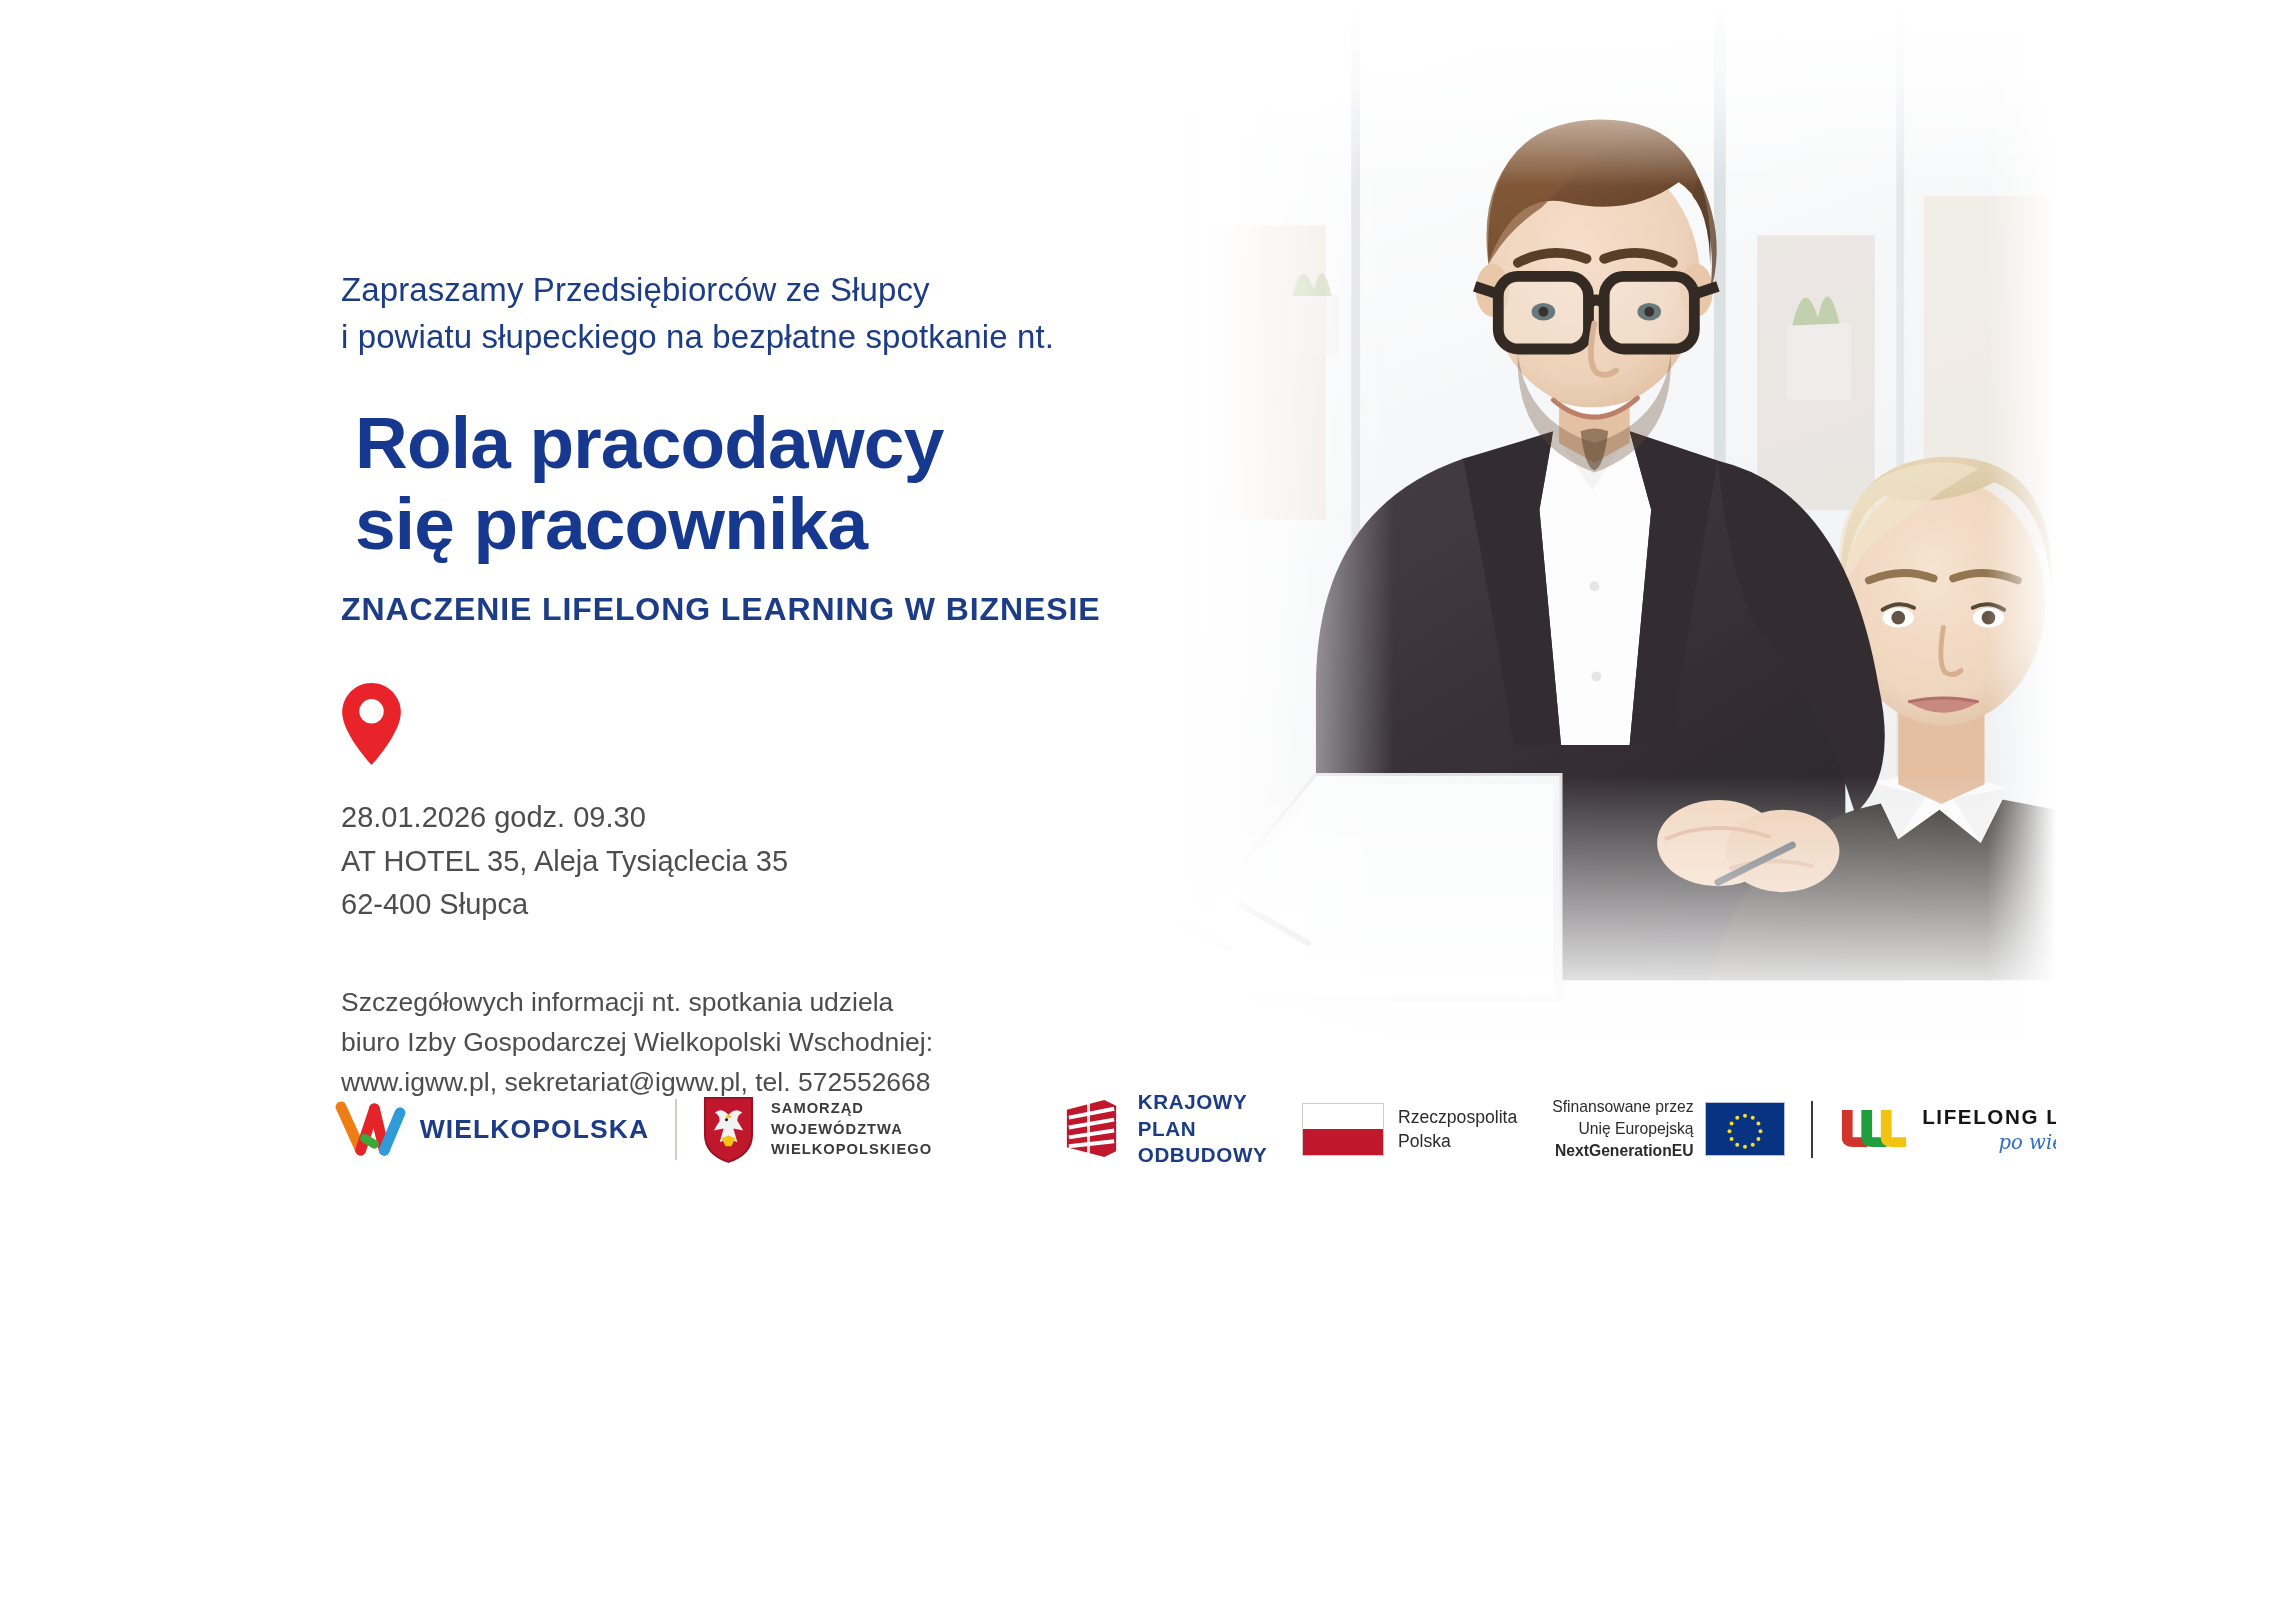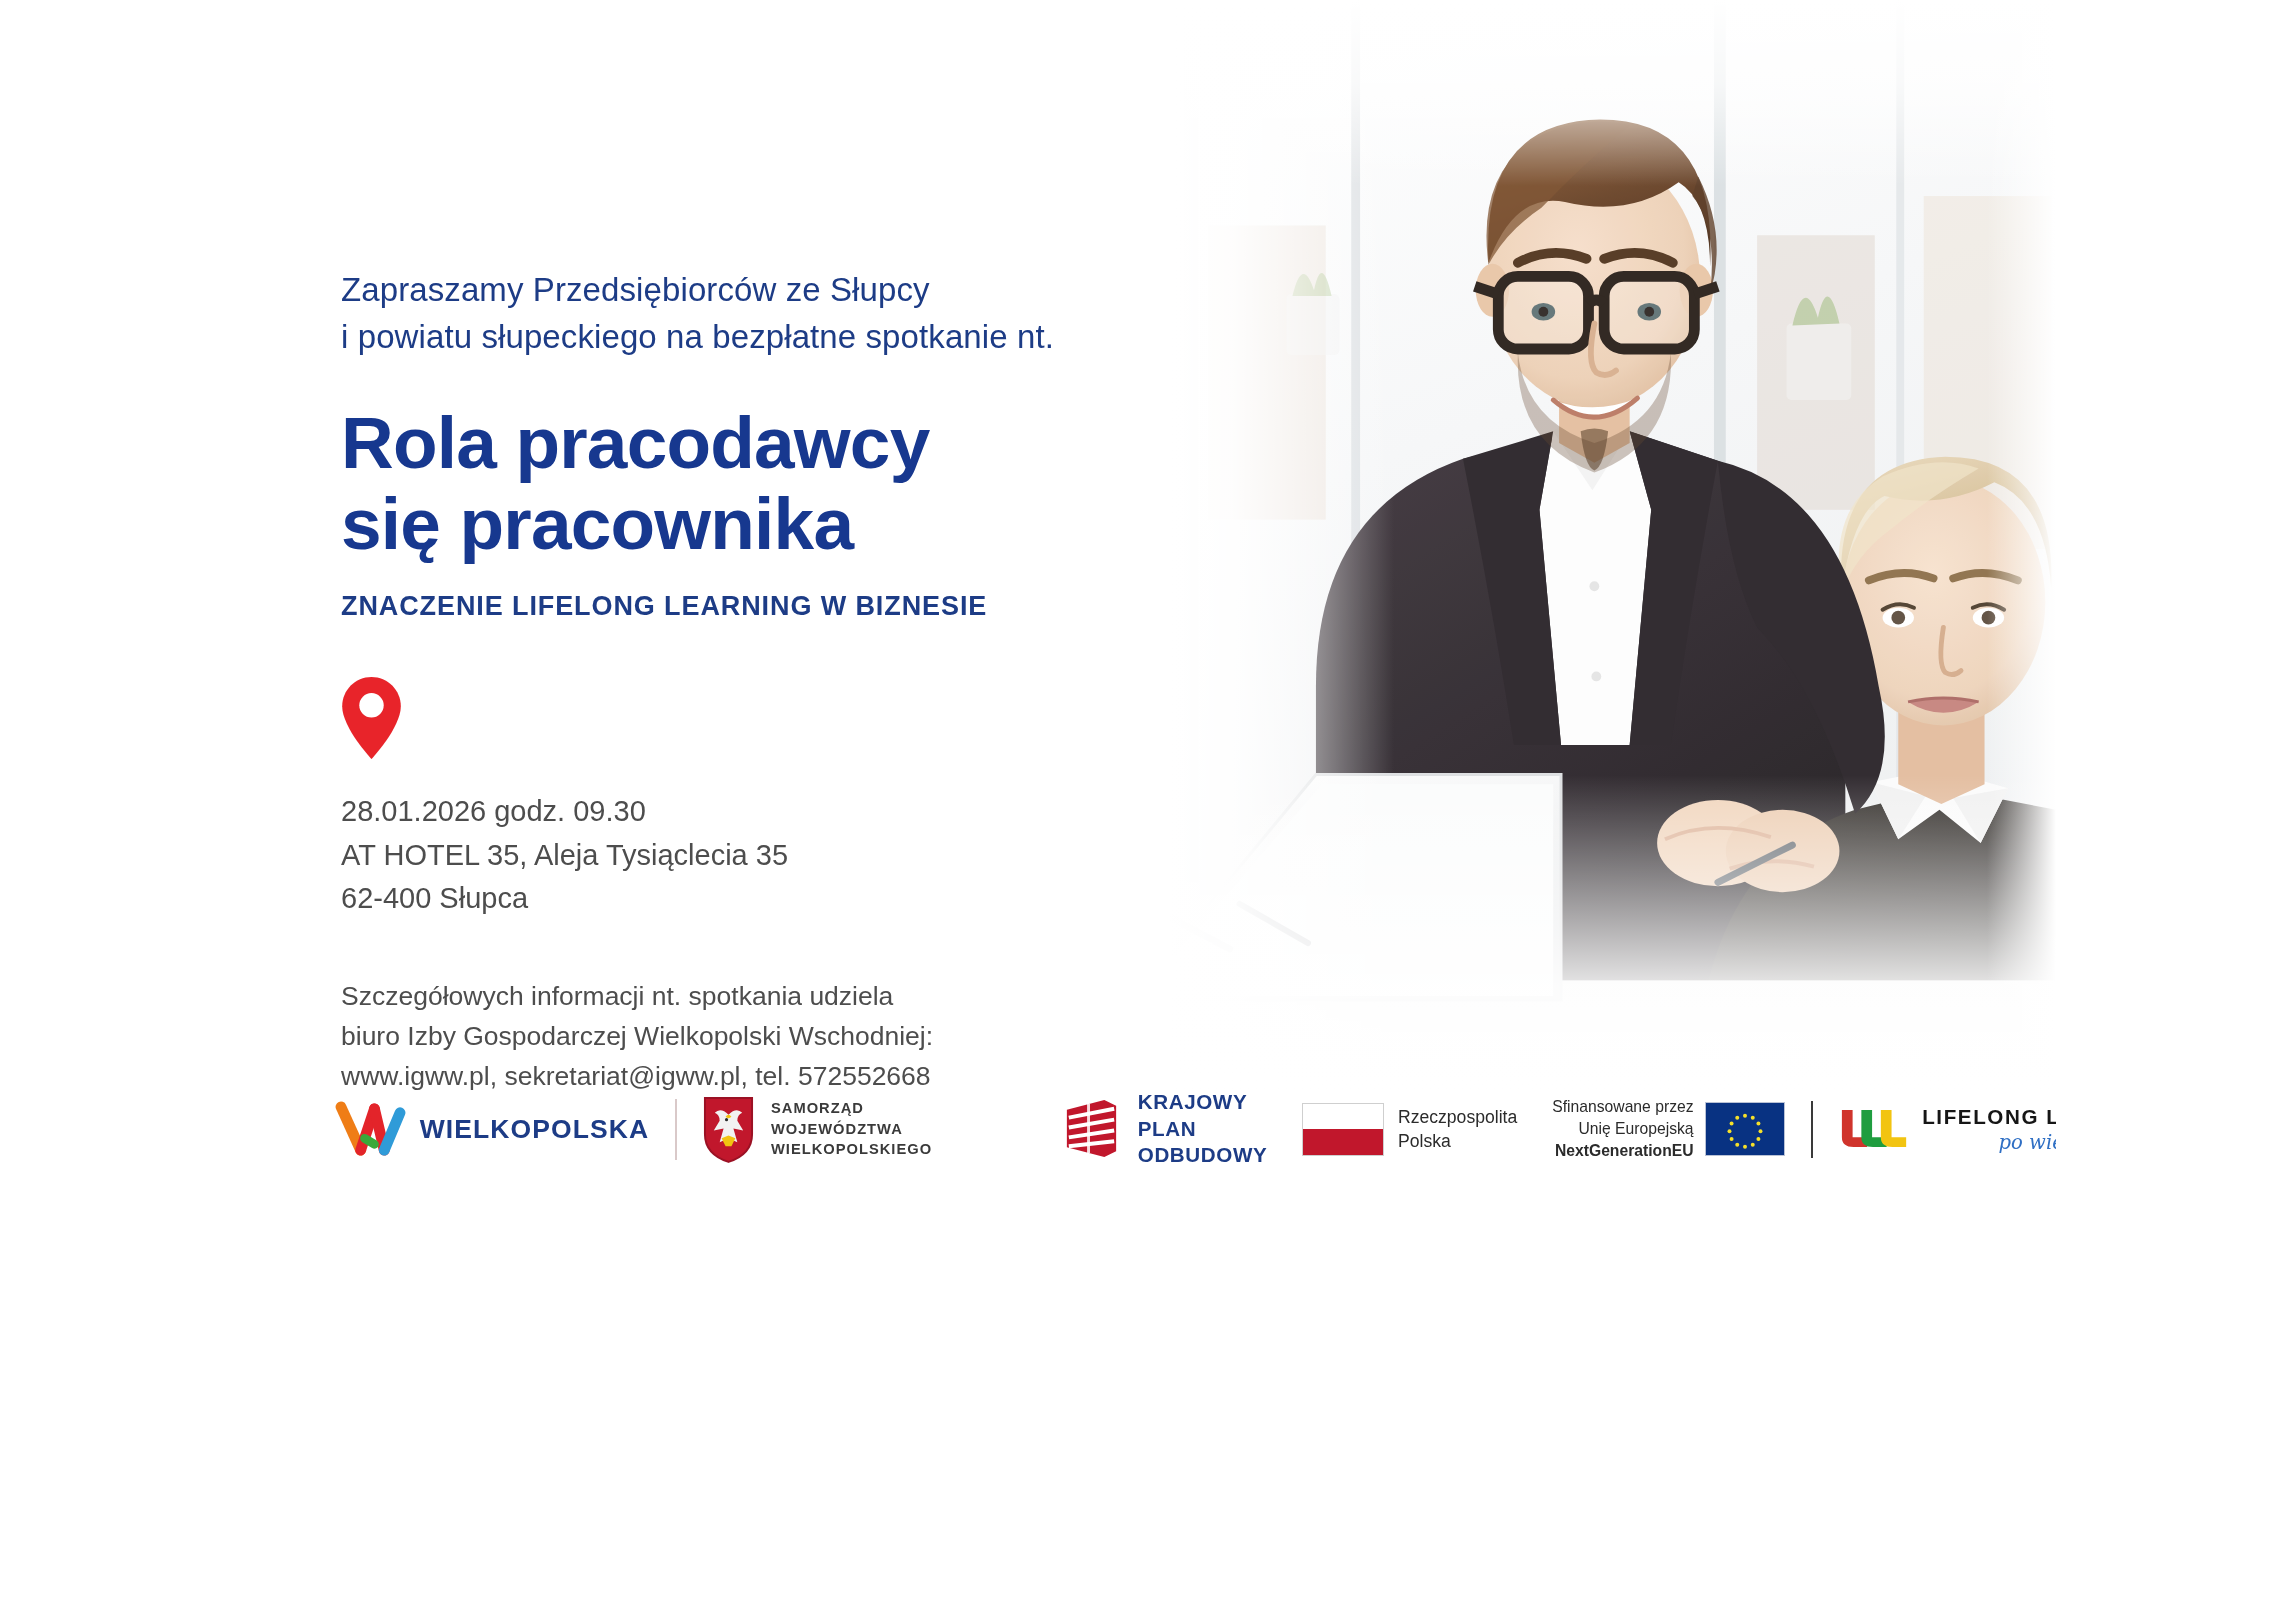--- a/index.html
+++ b/index.html
@@ -82,27 +82,28 @@
   }
   .intro div { white-space: nowrap; }
 
   .headline {
     margin-top: 41px;
     color: #17388f;
     font-size: 73px;
     font-weight: 700;
     line-height: 1.12;
     letter-spacing: -0.8px;
+    margin-left: 14px;
   }
   .headline div { white-space: nowrap; }
 
   .subhead {
     margin-top: 25.5px;
     color: #1d3c86;
-    font-size: 27px;
+    font-size: 32px;
     font-weight: 700;
     letter-spacing: 0.9px;
     white-space: nowrap;
   }
 
   
   .event {
     margin-top: 51px;
     display: flex;
     align-items: flex-start;

